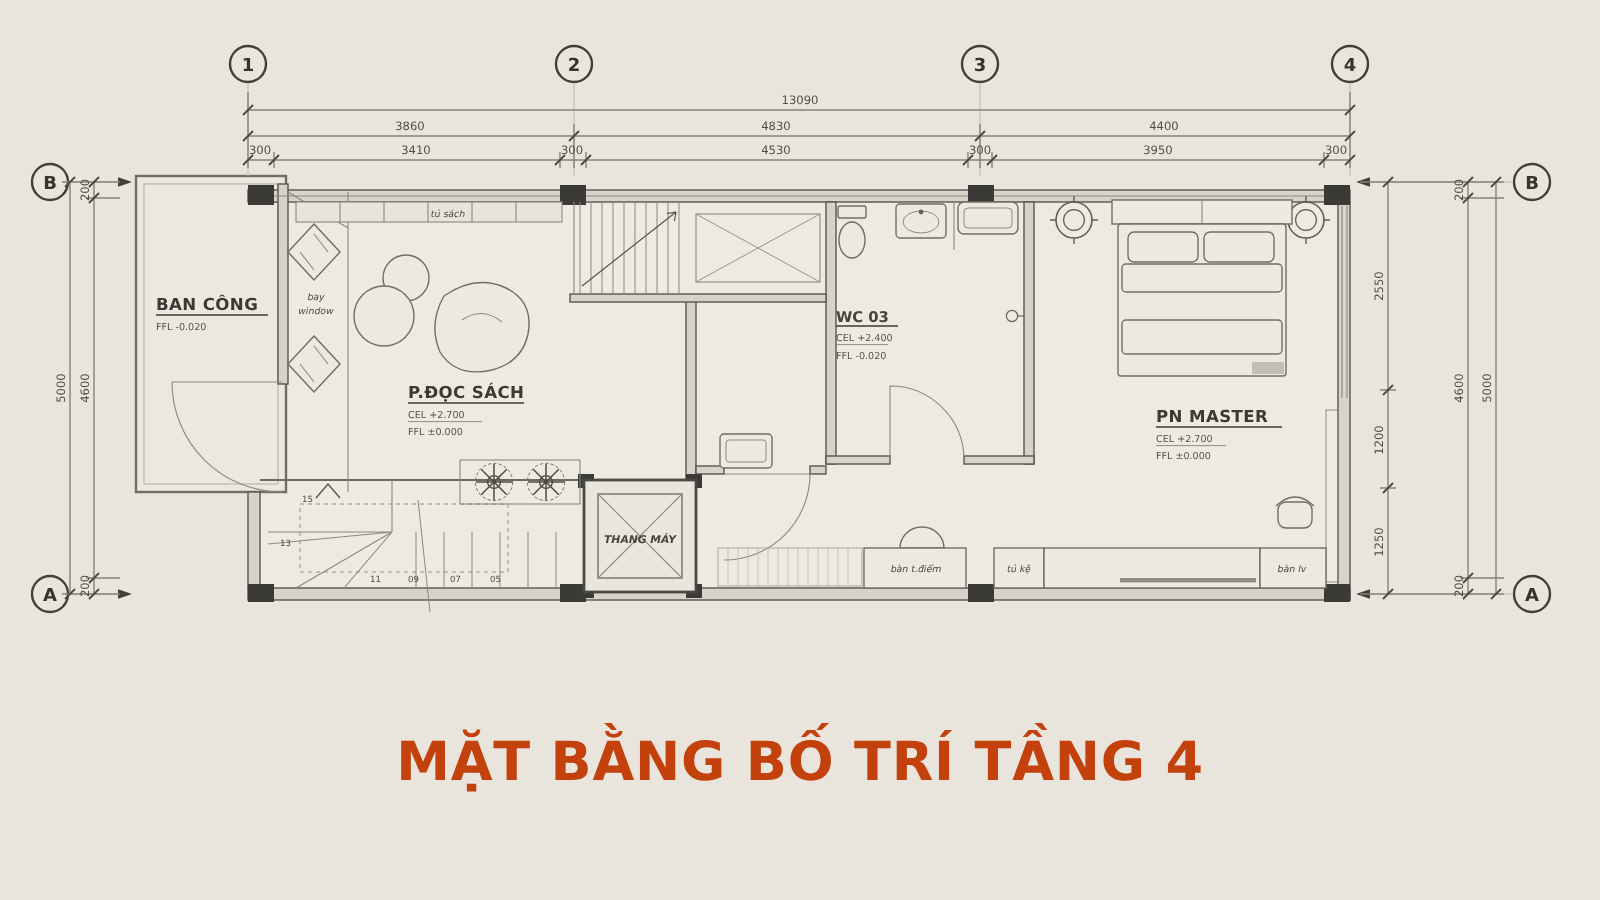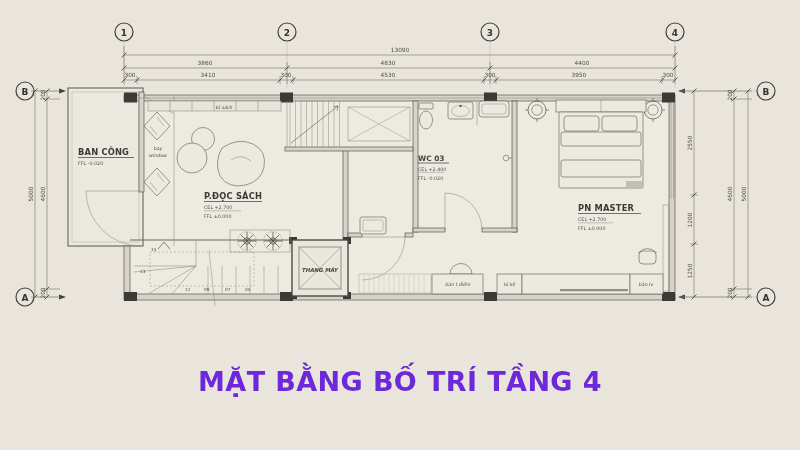--- a/index.html
+++ b/index.html
@@ -16,21 +16,21 @@
   .gtxt{font-size:9px;font-weight:700;fill:#35342f;}
   .wall{fill:#d7d3ca;stroke:#57564f;stroke-width:.7;}
   .col{fill:#3b3a36;}
   .thin{stroke:#8b897f;stroke-width:.55;fill:none;}
   .furn{stroke:#6f6e65;stroke-width:.7;fill:#ece9e1;}
   .roomname{font-weight:700;font-size:8.3px;fill:#3a3934;letter-spacing:.2px;}
   .lvl{font-size:4.8px;fill:#55544d;}
   .small-lab{font-size:4.7px;font-style:italic;fill:#4c4b44;}
   .stairnum{font-size:4.3px;fill:#4c4b44;}
   .title{position:absolute;left:0;top:366px;width:800px;text-align:center;
-         font-size:27px;font-weight:800;color:#6d28d9;letter-spacing:.4px;}
+         font-size:27px;font-weight:800;color:#c2410c;letter-spacing:.4px;}
 </style>
 </head>
 <body>
 
 <div class="stage">
 <svg width="800" height="345" viewBox="0 0 800 345">
 
   <defs>
     <g id="plant">
       <circle r="3.2" fill="none" stroke="#4e4d46" stroke-width=".7"></circle>

